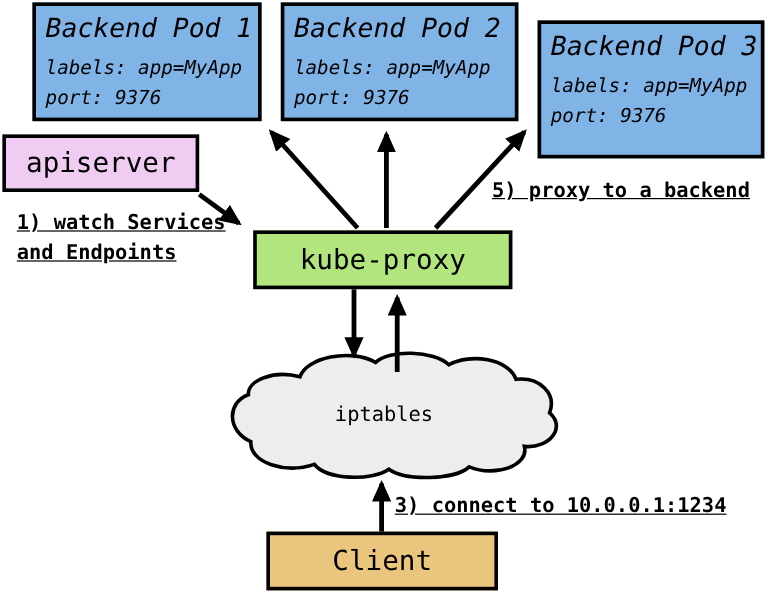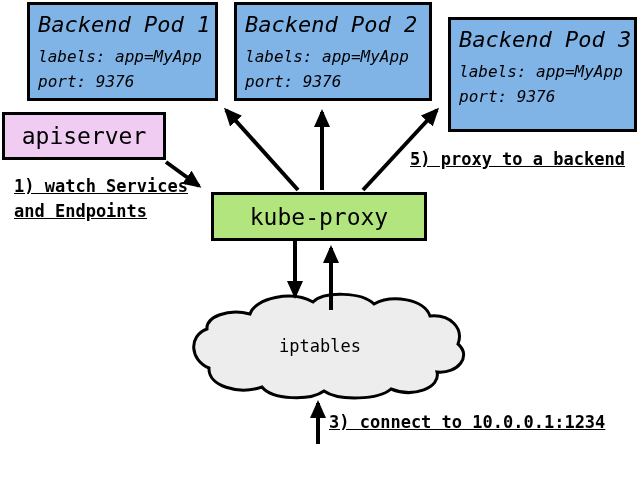--- a/index.html
+++ b/index.html
@@ -79,20 +79,23 @@
     <div class="pod-line">labels: app=MyApp</div>
     <div class="pod-line">port: 9376</div>
   </div>
 
   <div class="box namebox apiserver">
     <span>apiserver</span>
   </div>
   <div class="box namebox kubeproxy">
     <span>kube-proxy</span>
   </div>
+  <div class="box namebox client">
+    <span>Client</span>
+  </div>
 
   <div class="iptables-label">iptables</div>
 
   <div class="step step1">1) watch Services
 and Endpoints</div>
   <div class="step step3">3) connect to 10.0.0.1:1234</div>
   <div class="step step5">5) proxy to a backend</div>
 
 </div>
 

